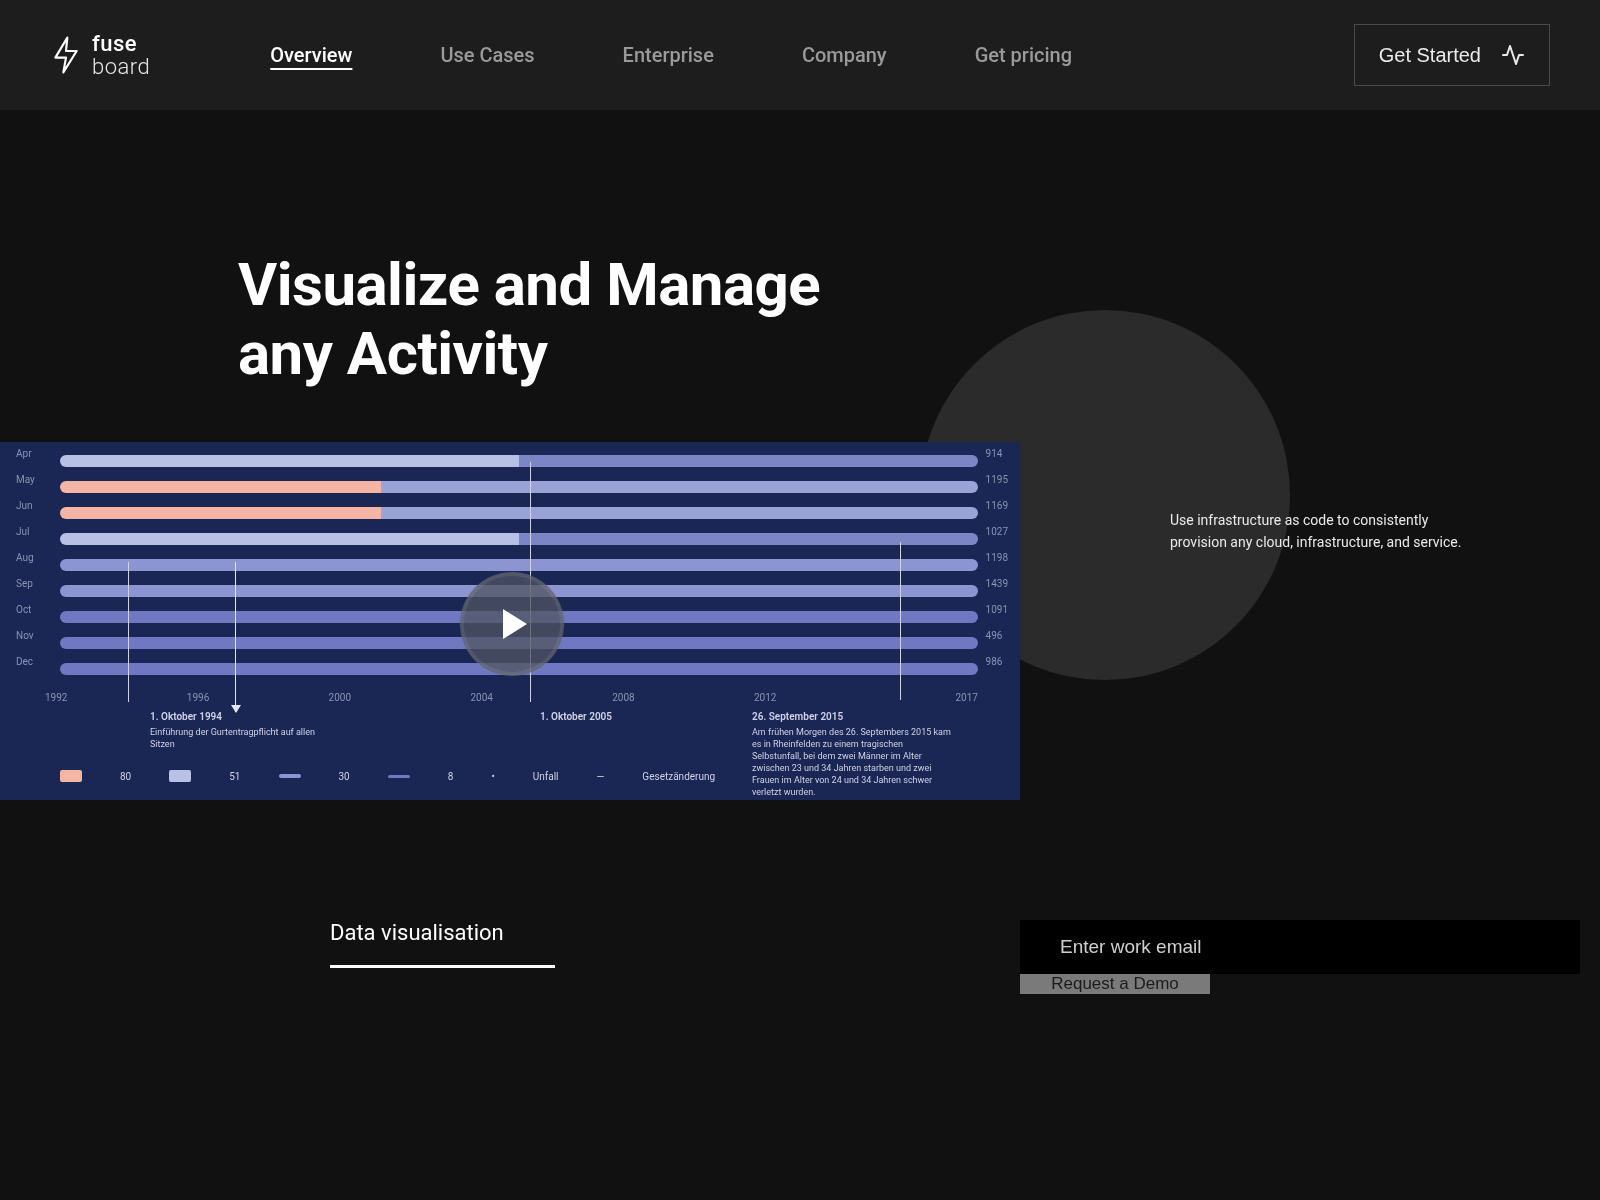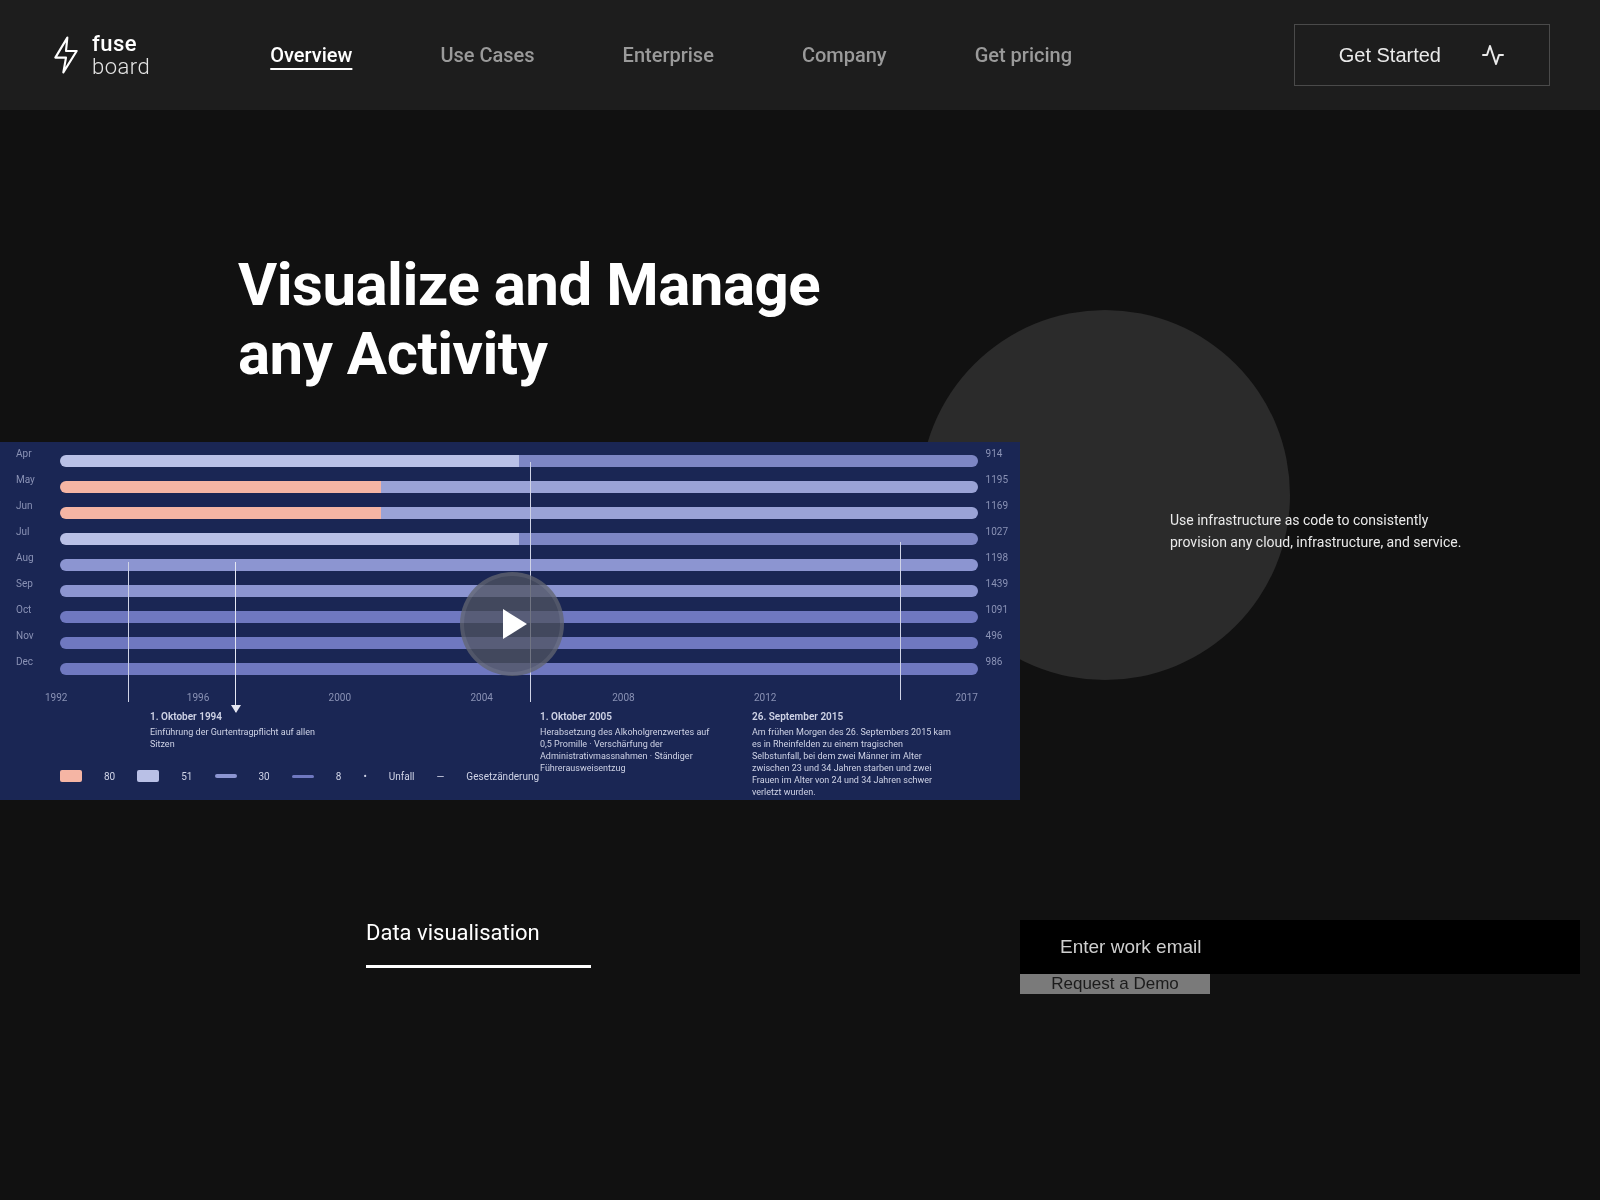--- a/index.html
+++ b/index.html
@@ -45,24 +45,24 @@
     text-underline-offset: 6px;
     text-decoration-thickness: 2px;
   }
 
   .header-right { margin-left: auto; display: flex; align-items: center; }
   .get-started {
     border: 1px solid #4a4a4a;
     background: transparent;
     color: #eaeaea;
     font-size: 20px;
-    padding: 18px 44px;
+    padding: 18px 24px;
     display: flex;
     align-items: center;
-    gap: 40px;
+    gap: 20px;
     cursor: pointer;
   }
   .get-started .pulse-icon svg { display: block; }
 
   
   .hero {
     position: relative;
     padding: 140px 0 0 0;
   }
   .hero-title {
@@ -167,21 +167,21 @@
     position: absolute; left: 235px; top: 120px; height: 150px; width: 1px; background: #e4e6f2;
   }
   .arrow-down::after {
     content: ""; position: absolute; bottom: -1px; left: -4px;
     border-left: 5px solid transparent; border-right: 5px solid transparent; border-top: 8px solid #e4e6f2;
   }
 
   .legend {
     position: absolute;
     left: 60px; bottom: 18px;
-    display: flex; align-items: center; gap: 22px;
+    display: flex; align-items: center; gap: 38px;
     font-size: 10px; color: #cfd3e6;
   }
   .swatch { width: 22px; height: 12px; display: inline-block; border-radius: 2px; }
   .sw-80 { background: #f5b5a4; }
   .sw-51 { background: #b9c0e6; }
   .sw-30 { background: #8c95d1; width: 22px; height: 4px; border-radius: 2px; }
   .sw-8  { background: #6f78c0; width: 22px; height: 3px; border-radius: 2px; }
 
   .play-btn {
     position: absolute;
@@ -214,21 +214,20 @@
     display: flex;
     gap: 62px;
   }
   .tab {
     font-size: 22px;
     padding-bottom: 20px;
     cursor: pointer;
     color: #8a8a8a;
     border-bottom: 1px solid #3a3a3a;
     width: 225px;
-    margin-left: 36px;
   }
   .tab.active {
     color: #ffffff;
     border-bottom: 3px solid #ffffff;
   }
 
   .cta {
     margin-left: auto;
     margin-right: 20px;
     display: flex;
@@ -377,21 +376,20 @@
       <span></span>
         <span>2017</span>
     </div>
 
     <div class="annot a1">
       <div class="annot-title">1. Oktober 1994</div>
       <div>Einführung der Gurtentragpflicht auf allen Sitzen</div>
     </div>
     <div class="annot a2">
       <div class="annot-title">1. Oktober 2005</div>
-      <div>Herabsetzung des Alkoholgrenzwertes auf 0,5 Promille · Verschärfung der Administrativmassnahmen · Ständiger Führerausweisentzug</div>
     </div>
     <div class="annot a3">
       <div class="annot-title">26. September 2015</div>
       <div>Am frühen Morgen des 26. Septembers 2015 kam es in Rheinfelden zu einem tragischen Selbstunfall, bei dem zwei Männer im Alter zwischen 23 und 34 Jahren starben und zwei Frauen im Alter von 24 und 34 Jahren schwer verletzt wurden.</div>
     </div>
 
     <div class="legend">
       <span class="swatch sw-80"></span>
         <span>80</span>
       <span class="swatch sw-51"></span>

